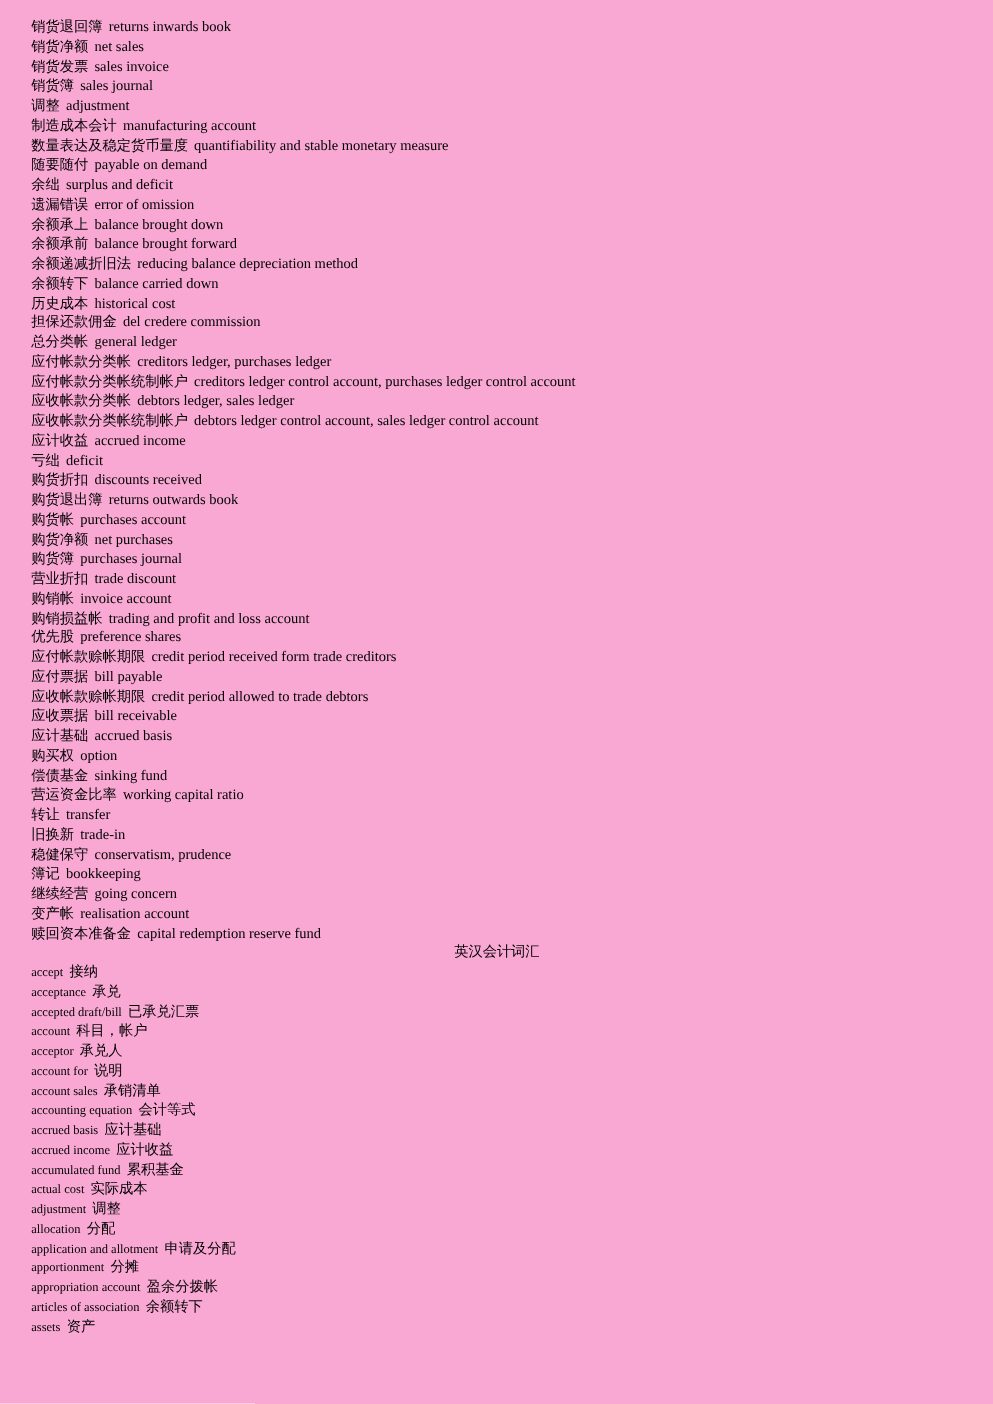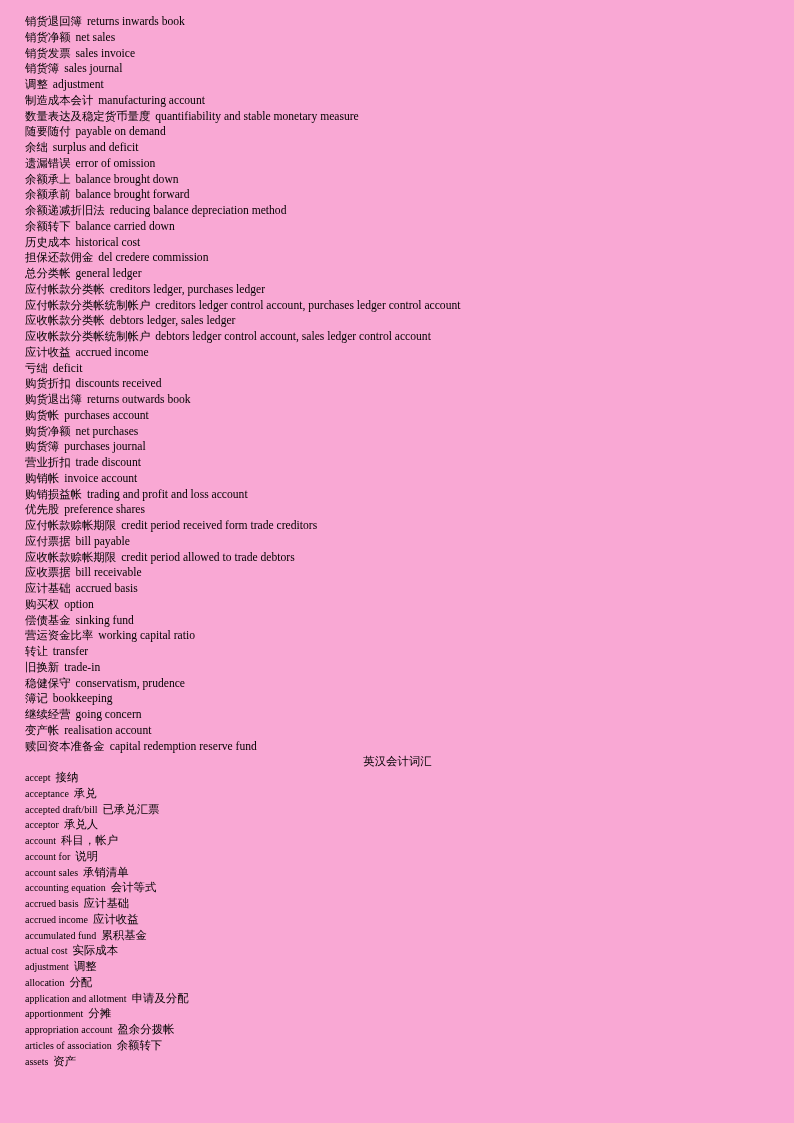--- a/index.html
+++ b/index.html
@@ -124,22 +124,22 @@
       <span class="entry cn"><span class="term">旧换新</span><span class="sep"></span><span class="gloss">trade-in</span></span>
       <span class="entry cn"><span class="term">稳健保守</span><span class="sep"></span><span class="gloss">conservatism, prudence</span></span>
       <span class="entry cn"><span class="term">簿记</span><span class="sep"></span><span class="gloss">bookkeeping</span></span>
       <span class="entry cn"><span class="term">继续经营</span><span class="sep"></span><span class="gloss">going concern</span></span>
       <span class="entry cn"><span class="term">变产帐</span><span class="sep"></span><span class="gloss">realisation account</span></span>
       <span class="entry cn"><span class="term">赎回资本准备金</span><span class="sep"></span><span class="gloss">capital redemption reserve fund</span></span>
       <span class="section-heading">英汉会计词汇</span>
       <span class="entry en"><span class="term">accept</span><span class="sep"></span><span class="gloss">接纳</span></span>
       <span class="entry en"><span class="term">acceptance</span><span class="sep"></span><span class="gloss">承兑</span></span>
       <span class="entry en"><span class="term">accepted draft/bill</span><span class="sep"></span><span class="gloss">已承兑汇票</span></span>
+      <span class="entry en"><span class="term">account</span><span class="sep"></span><span class="gloss">科目，帐户</span></span>
       <span class="entry en"><span class="term">acceptor</span><span class="sep"></span><span class="gloss">承兑人</span></span>
-      <span class="entry en"><span class="term">account</span><span class="sep"></span><span class="gloss">科目，帐户</span></span>
       <span class="entry en"><span class="term">account for</span><span class="sep"></span><span class="gloss">说明</span></span>
       <span class="entry en"><span class="term">account sales</span><span class="sep"></span><span class="gloss">承销清单</span></span>
       <span class="entry en"><span class="term">accounting equation</span><span class="sep"></span><span class="gloss">会计等式</span></span>
       <span class="entry en"><span class="term">accrued basis</span><span class="sep"></span><span class="gloss">应计基础</span></span>
       <span class="entry en"><span class="term">accrued income</span><span class="sep"></span><span class="gloss">应计收益</span></span>
       <span class="entry en"><span class="term">accumulated fund</span><span class="sep"></span><span class="gloss">累积基金</span></span>
       <span class="entry en"><span class="term">actual cost</span><span class="sep"></span><span class="gloss">实际成本</span></span>
       <span class="entry en"><span class="term">adjustment</span><span class="sep"></span><span class="gloss">调整</span></span>
       <span class="entry en"><span class="term">allocation</span><span class="sep"></span><span class="gloss">分配</span></span>
       <span class="entry en"><span class="term">application and allotment</span><span class="sep"></span><span class="gloss">申请及分配</span></span>

